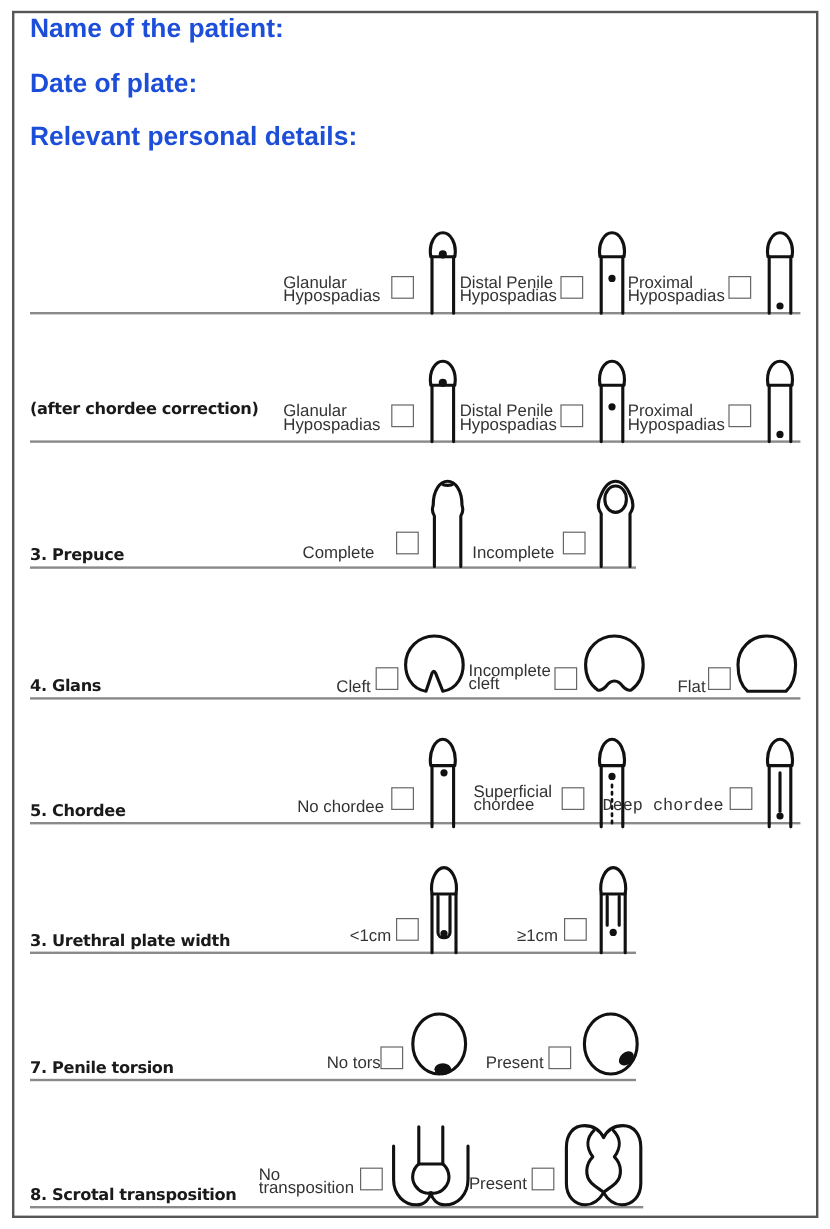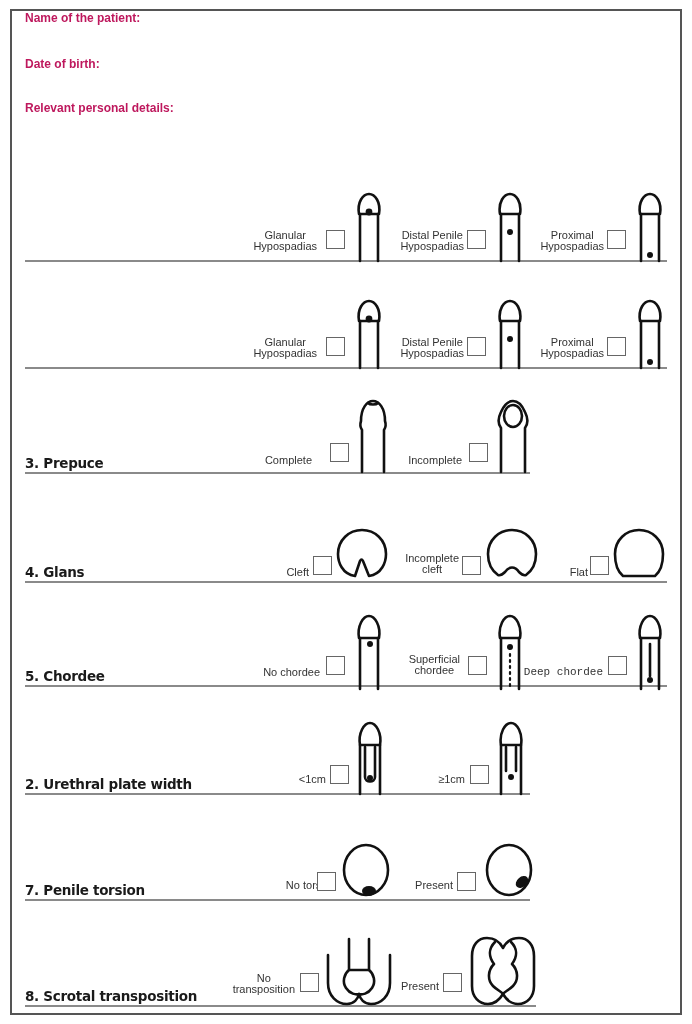--- a/index.html
+++ b/index.html
@@ -1,33 +1,33 @@
 <!DOCTYPE html>
 <html><head>
   <meta charset="utf-8">
   <style>
     html, body { margin:0; padding:0; background:#ffffff; }
     body { width:692px; height:1024px; position:relative; overflow:hidden; font-family:"Liberation Sans", sans-serif; color:#111; }
     .frame { position:absolute; left:10px; top:9px; width:672px; height:1006px; border:2px solid #555; box-sizing:border-box; }
-    .hdr { position:absolute; left:25px; font-family:"Liberation Sans", sans-serif; font-weight:bold; font-size:12px; color:#be185d; }
+    .hdr { position:absolute; left:25px; font-family:"Liberation Sans", sans-serif; font-weight:bold; font-size:22px; color:#1d4ed8; }
     .sec-title { position:absolute; left:25px; font-family:"DejaVu Sans", sans-serif; font-weight:bold; font-size:13.5px; line-height:17px; color:#1a1a1a; letter-spacing:-0.3px; }
     .rule { position:absolute; height:2px; background:#8a8a8a; }
-    .opt-label { position:absolute; font-family:"Liberation Sans", sans-serif; font-size:11px; line-height:11px; color:#333; text-align:center; white-space:nowrap; }
+    .opt-label { position:absolute; font-family:"Liberation Sans", sans-serif; font-size:14px; line-height:11px; color:#333; text-align:left; white-space:nowrap; }
     .cb { position:absolute; width:19px; height:19px; border:1.3px solid #666; box-sizing:border-box; background:#fff; cursor:pointer; }
     svg.ill { position:absolute; overflow:visible; }
     svg.ill * { stroke:#111; fill:none; stroke-width:2.6; stroke-linecap:round; stroke-linejoin:round; }
     svg.ill .dot { fill:#111; stroke:none; }
   </style>
 </head>
 <body>
 
 <div class="frame"></div>
 
 <div class="hdr" style="top:11px;">Name of the patient:</div>
-<div class="hdr" style="top:57px;">Date of birth:</div>
+<div class="hdr" style="top:57px;">Date of plate:</div>
 <div class="hdr" style="top:101px;">Relevant personal details:</div>
 
 <div>
   <div class="sec-title" style="top:225px;">
   </div>
   <div class="rule" style="left:25px; top:260px; width:642px;"></div>
 
   <div class="opt-label" style="right:375px; top:230px;">
     <div>Glanular</div>
       <div>Hypospadias</div>
@@ -57,20 +57,21 @@
   <div class="cb" style="left:607px; top:230px;"></div>
   <svg class="ill" style="left:637px; top:192px;" width="26" height="70" viewBox="0 0 26 70">
     <path d="M3 22 C1 10 7 2 13 2 C19 2 25 10 23 22 Z"></path>
       <path d="M4 22 L4 69 M22 22 L22 69"></path>
       <circle class="dot" cx="13" cy="63" r="3"></circle>
   </svg>
 </div>
 
 <div>
   <div class="sec-title" style="top:333px;">
+    <div>(after chordee correction)</div>
   </div>
   <div class="rule" style="left:25px; top:367px; width:642px;"></div>
 
   <div class="opt-label" style="right:375px; top:337px;">
     <div>Glanular</div>
       <div>Hypospadias</div>
   </div>
   <div class="cb" style="left:326px; top:337px;"></div>
   <svg class="ill" style="left:356px; top:299px;" width="26" height="70" viewBox="0 0 26 70">
     <path d="M3 22 C1 10 7 2 13 2 C19 2 25 10 23 22 Z"></path>
@@ -174,21 +175,21 @@
   <div class="cb" style="left:608px; top:656px;"></div>
   <svg class="ill" style="left:637px; top:614px;" width="26" height="76" viewBox="0 0 26 76">
     <path d="M3 24 C1 12 7 2 13 2 C19 2 25 12 23 24 Z"></path>
       <path d="M4 24 L4 75 M22 24 L22 75"></path>
       <path d="M13 30 L13 62"></path>
       <circle class="dot" cx="13" cy="66" r="3"></circle>
   </svg>
 </div>
 
 <div>
-  <div class="sec-title" style="top:776px;">2. Urethral plate width</div>
+  <div class="sec-title" style="top:776px;">3. Urethral plate width</div>
   <div class="rule" style="left:25px; top:793px; width:505px;"></div>
 
   <div class="opt-label" style="right:366px; top:774px;">&lt;1cm</div>
   <div class="cb" style="left:330px; top:765px;"></div>
   <svg class="ill" style="left:356px; top:721px;" width="28" height="74" viewBox="0 0 28 74">
     <path d="M4 24 C2 12 8 2 14 2 C20 2 26 12 24 24 Z"></path>
       <path d="M4 24 L4 73 M24 24 L24 73"></path>
     <path d="M9 26 L9 56 C9 62 19 62 19 56 L19 26"></path>
       <circle class="dot" cx="14" cy="57" r="3"></circle>
   </svg>

